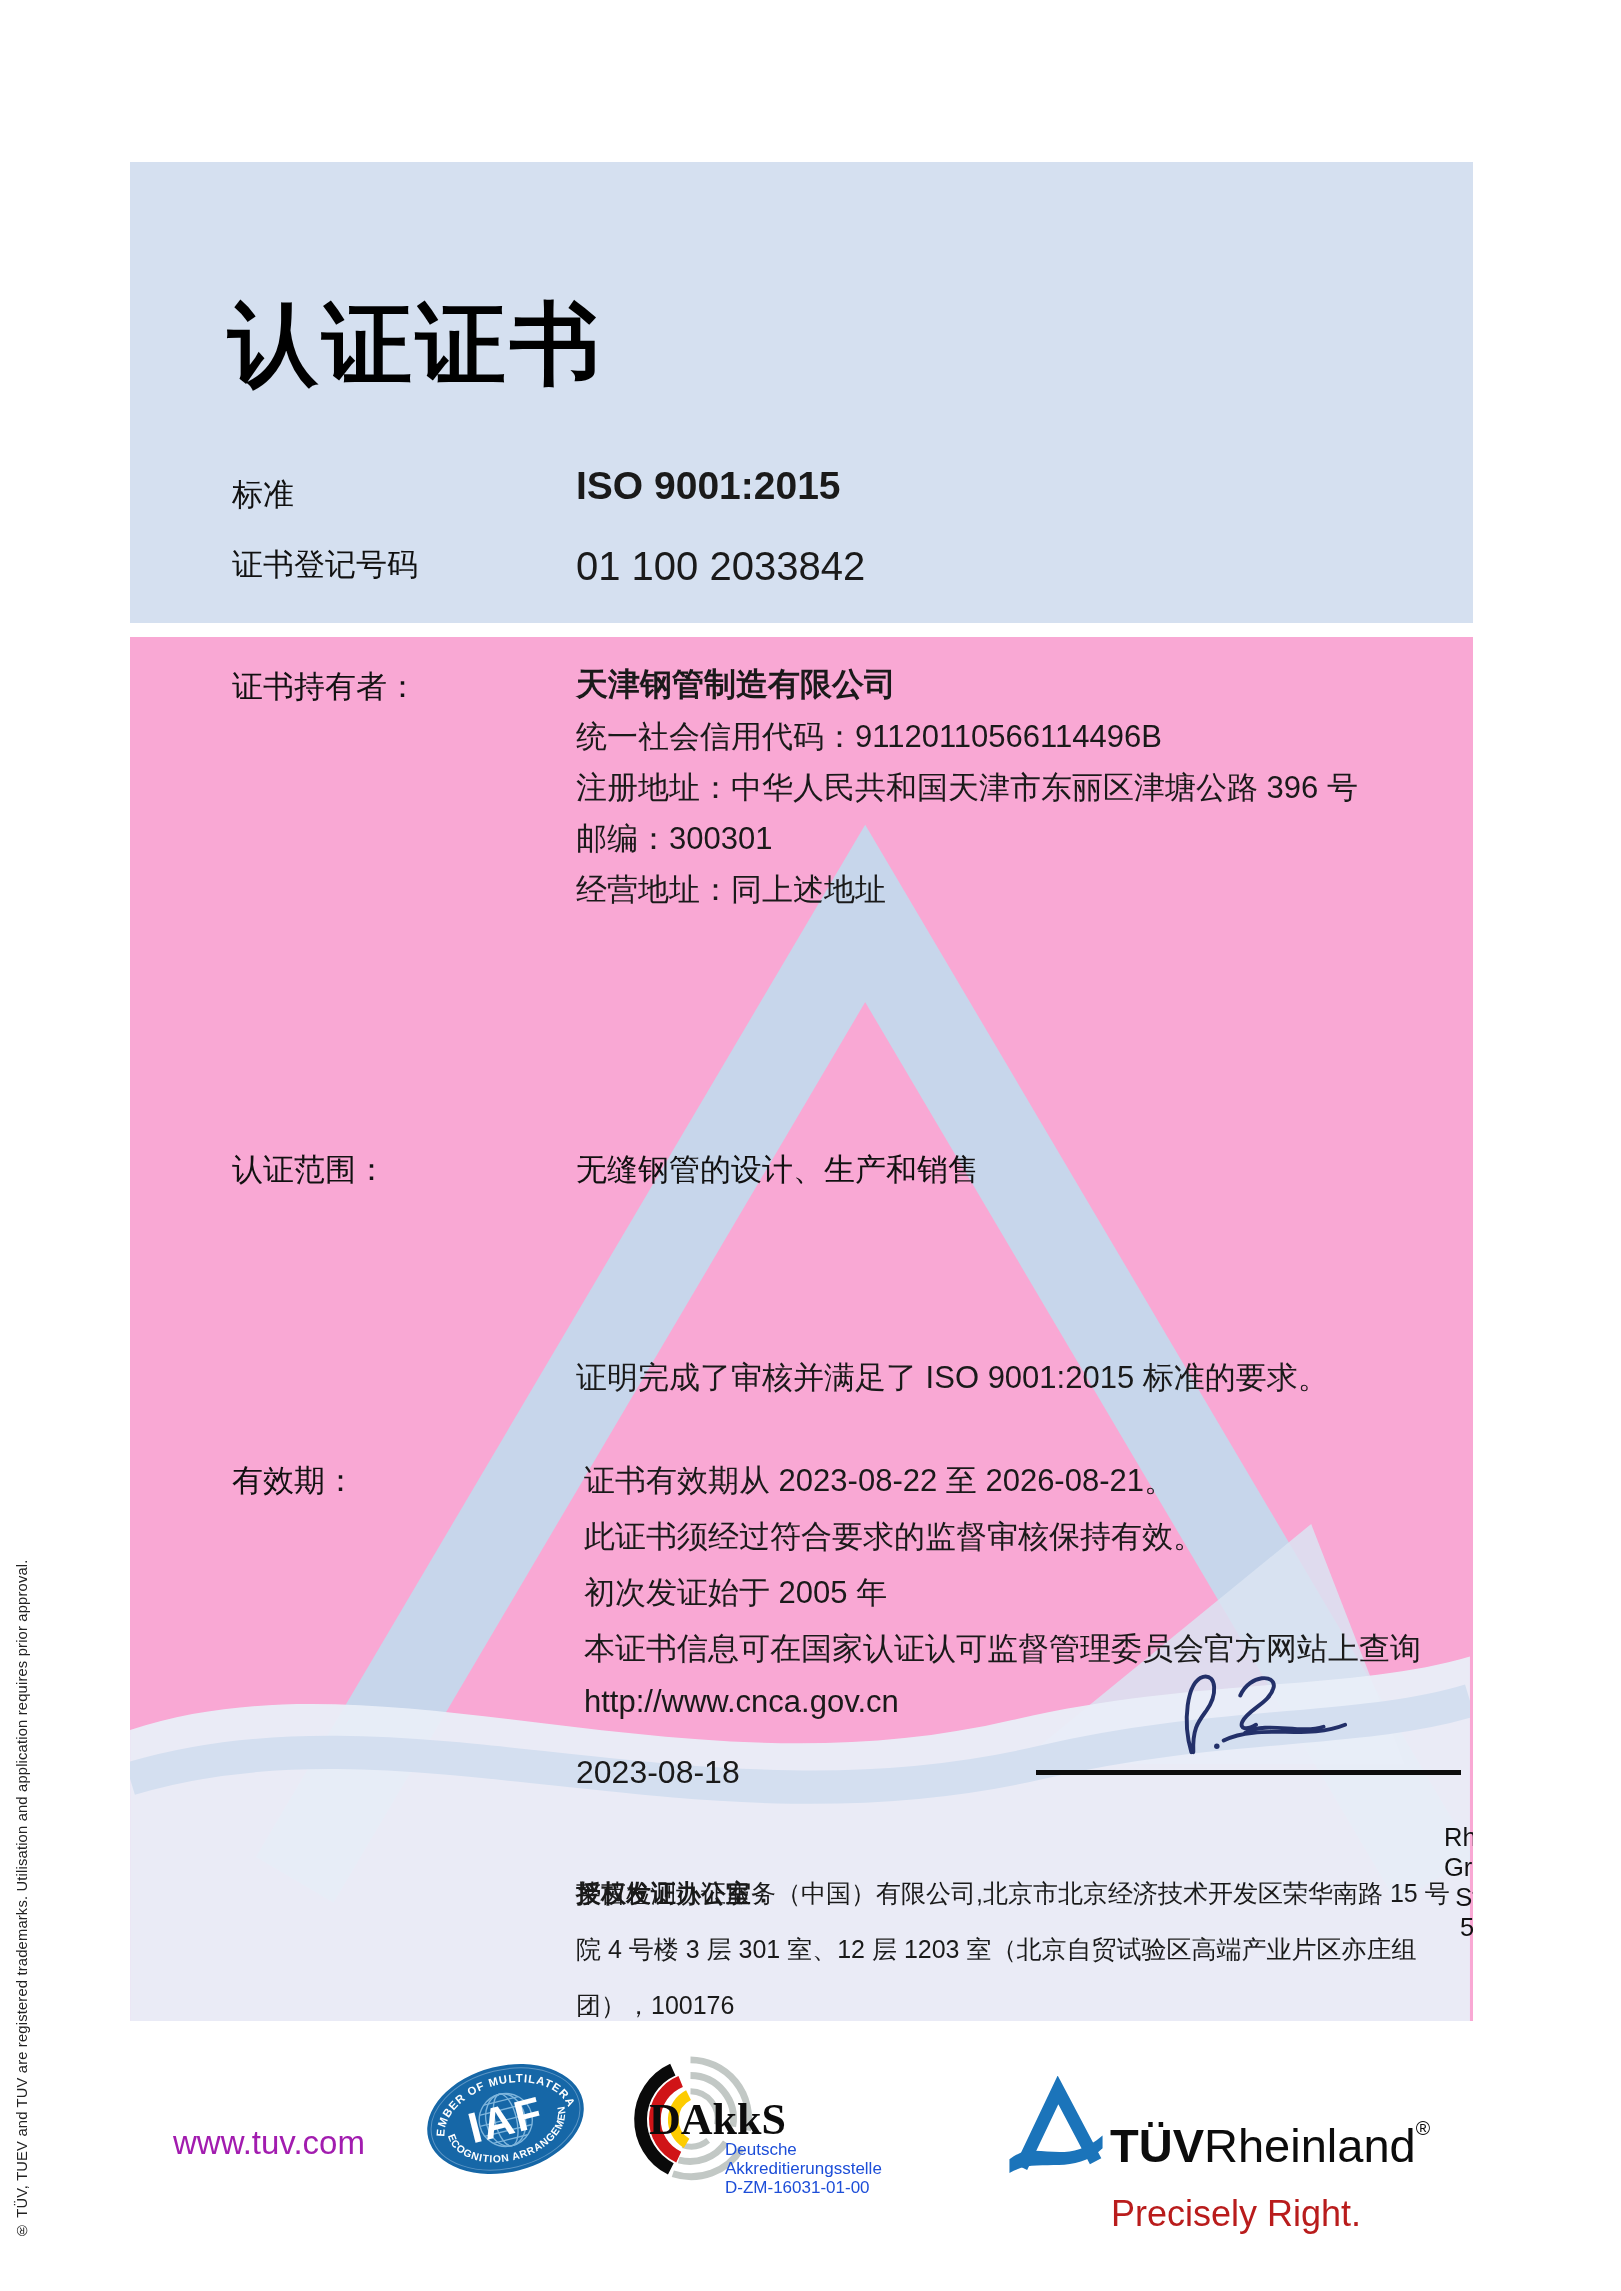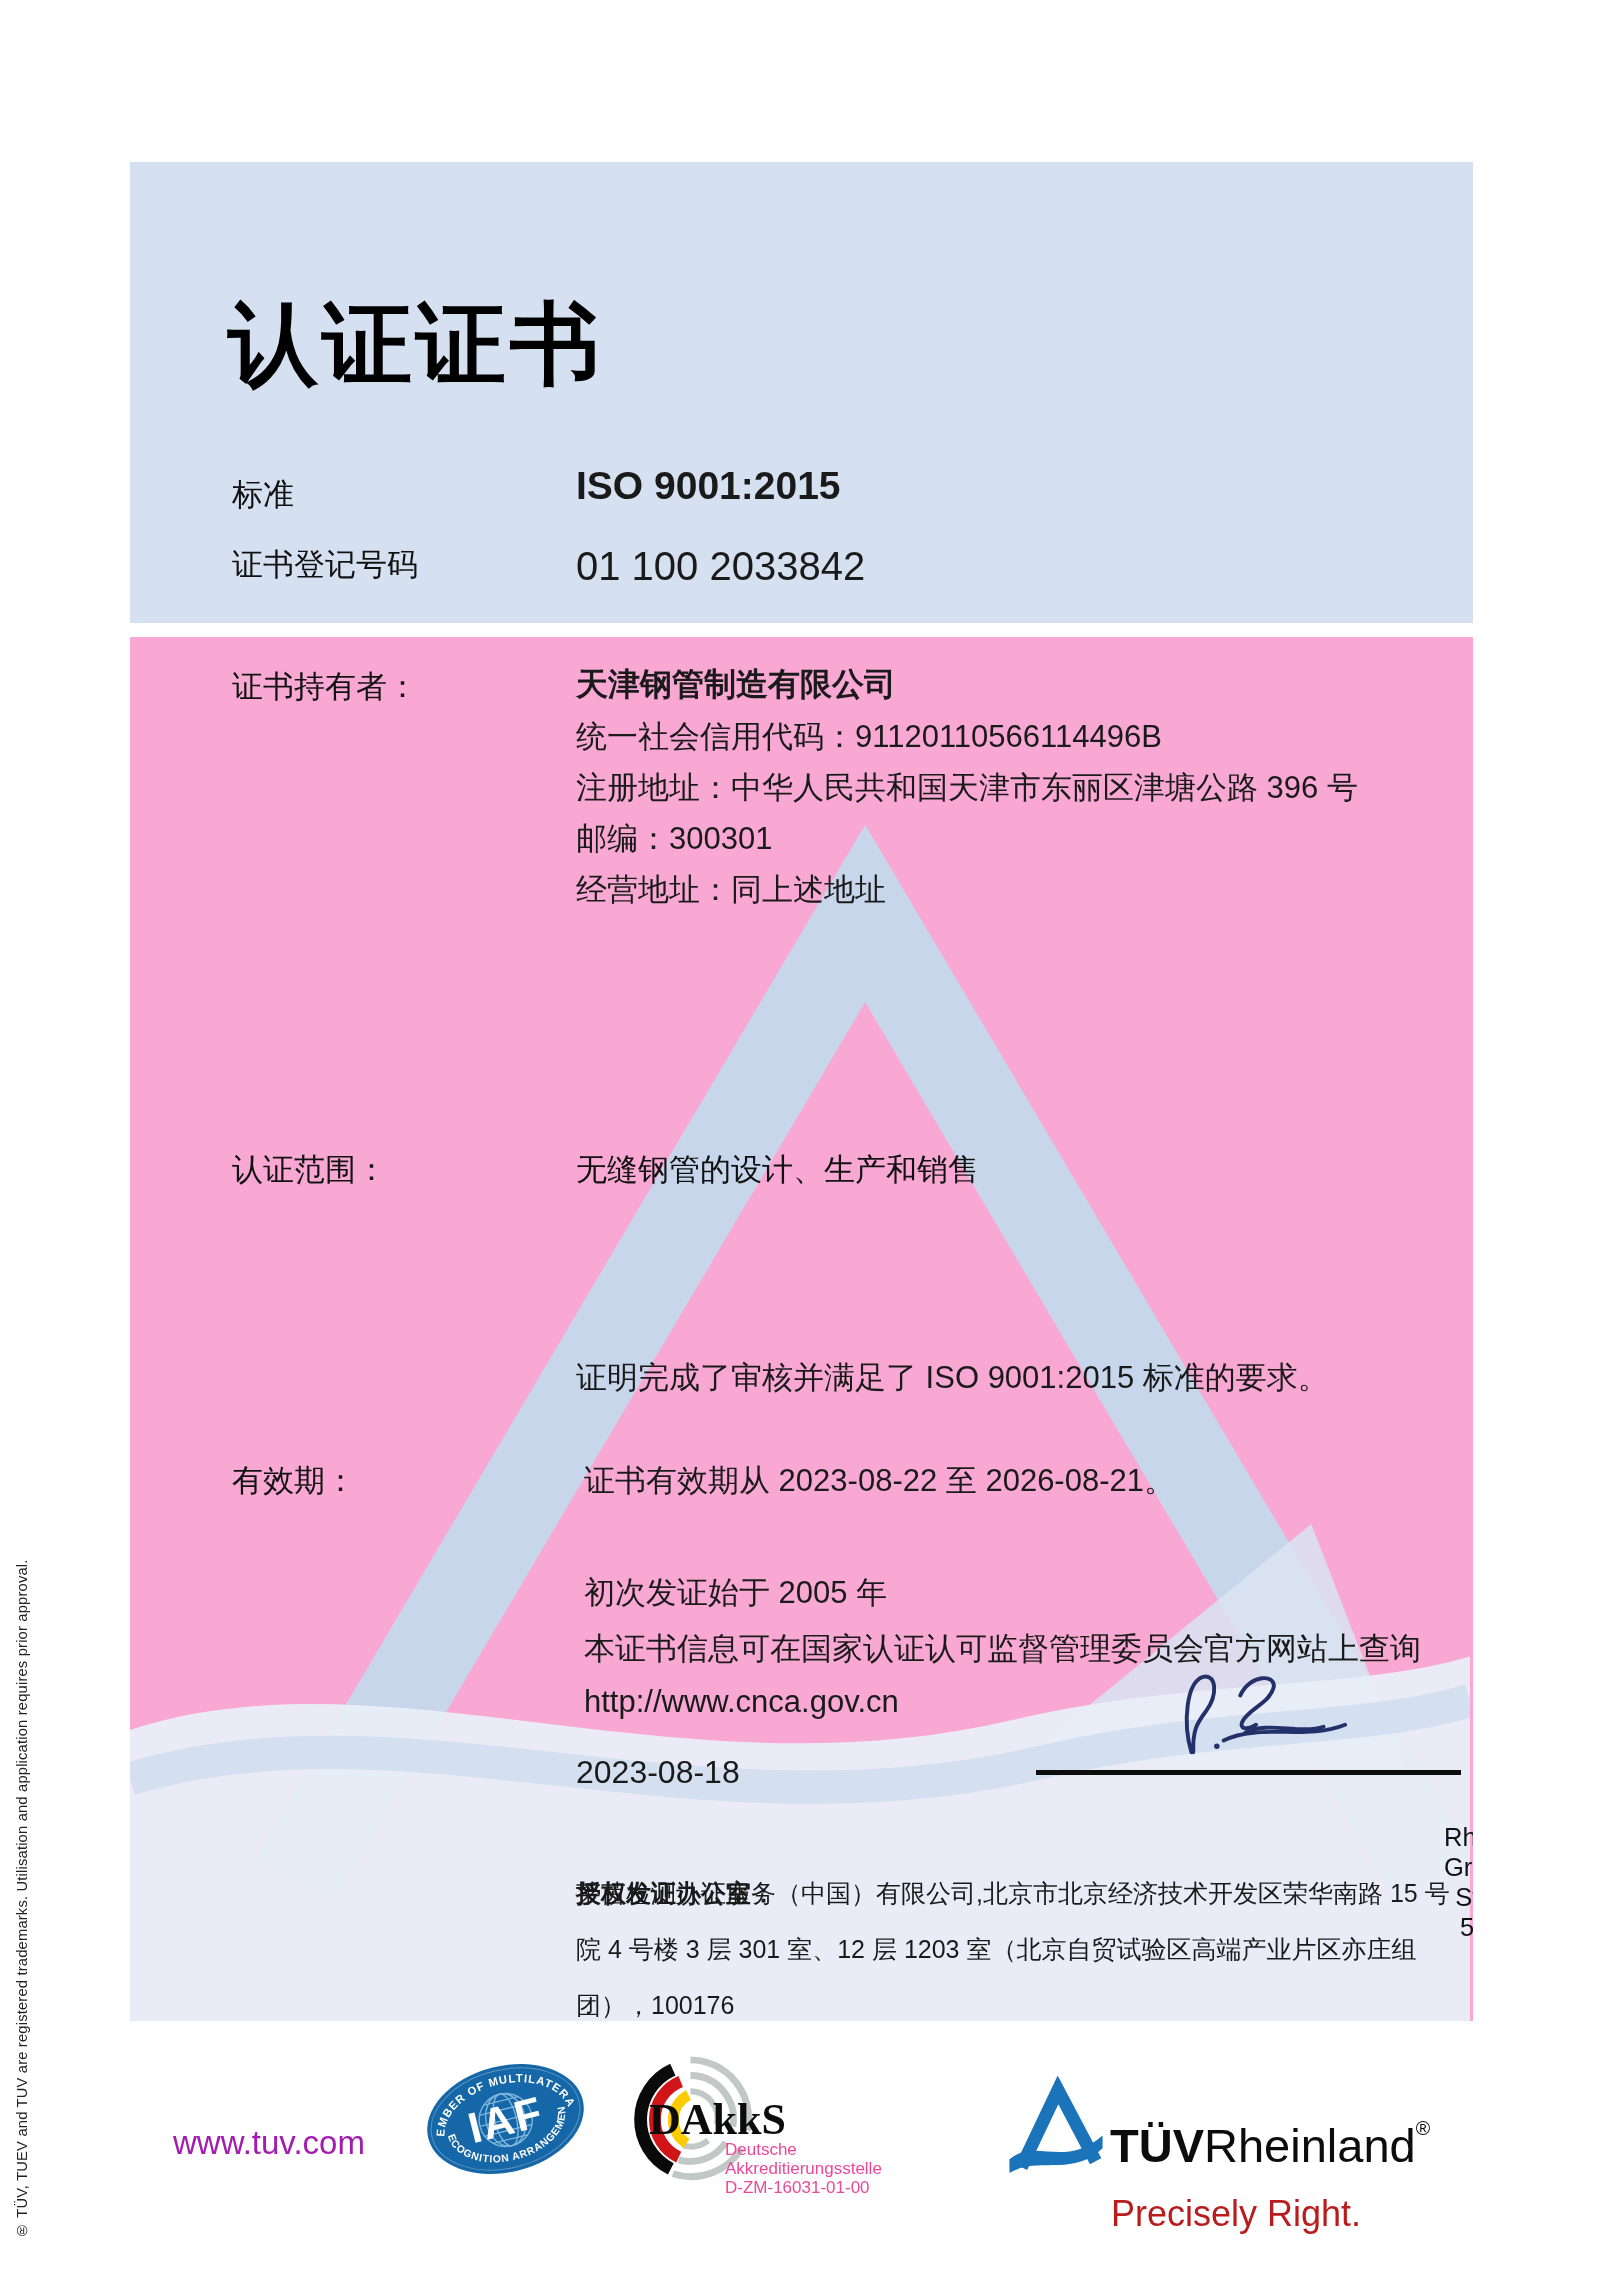--- a/index.html
+++ b/index.html
@@ -38,21 +38,21 @@
   .issuer{right:29px;top:1155px;text-align:right;font-size:25.5px;line-height:30px;color:#111;}
   .office{left:446px;top:1228px;width:887px;font-size:25px;line-height:56px;position:absolute;}
   .office b{font-weight:bold;}
 
   
   .website{position:absolute;left:173px;top:2124px;font-size:33px;color:#a21caf;}
   .iaf-svg{position:absolute;left:421px;top:2063px;width:169px;height:112px;}
   .dakks-svg{position:absolute;left:604px;top:2050px;width:172px;height:165px;}
   .dakks-word{position:absolute;left:649px;top:2094px;font-family:"Liberation Serif","DejaVu Serif",serif;
               font-size:44px;font-weight:bold;color:#0c0c0c;}
-  .dakks-text{position:absolute;left:725px;top:2140px;font-size:17px;line-height:19px;color:#ec4899;}
+  .dakks-text{position:absolute;left:725px;top:2140px;font-size:17px;line-height:19px;color:#1d4ed8;}
   .tuv-svg{position:absolute;left:1006px;top:2076px;width:100px;height:104px;}
   .tuv-word{position:absolute;left:1110px;top:2117px;font-size:47px;color:#0c0c0c;white-space:nowrap;}
   .tuv-word .b{font-weight:bold;}
   .tuv-word .reg{font-size:19.6px;vertical-align:27.4px;}
   .tuv-tagline{position:absolute;left:1111px;top:2193px;font-size:36px;color:#b91c1c;}
 </style>
 </head>
 <body>
 
 <div class="page">
@@ -83,20 +83,21 @@
     <div class="hline" style="top:181px;">邮编：300301</div>
     <div class="hline" style="top:232px;">经营地址：同上述地址</div>
 
     <div class="lbl scope-lbl">认证范围：</div>
     <div class="val scope-val">无缝钢管的设计、生产和销售</div>
 
     <div class="statement">证明完成了审核并满足了 ISO 9001:2015 标准的要求。</div>
 
     <div class="lbl valid-lbl">有效期：</div>
     <div class="vline" style="top:823px;">证书有效期从 2023-08-22 至 2026-08-21。</div>
+    <div class="vline" style="top:879px;">此证书须经过符合要求的监督审核保持有效。</div>
     <div class="vline" style="top:935px;">初次发证始于 2005 年</div>
     <div class="vline" style="top:991px;">本证书信息可在国家认证认可监督管理委员会官方网站上查询</div>
     <div class="vline" style="top:1047px;">http://www.cnca.gov.cn</div>
 
     <div class="issue-date">2023-08-18</div>
 
     <svg class="sig-svg" viewBox="0 0 190 100" aria-hidden="true">
       <g fill="none" stroke="#233069" stroke-width="4" stroke-linecap="round">
         <path d="M30,88 C21,58 25,16 42,11 C56,8 57,30 45,46 C37,57 31,64 32,88"></path>
         <path d="M80,30 C90,8 117,8 114,22 C110,38 88,44 82,57 C79,64 86,66 96,60"></path>

